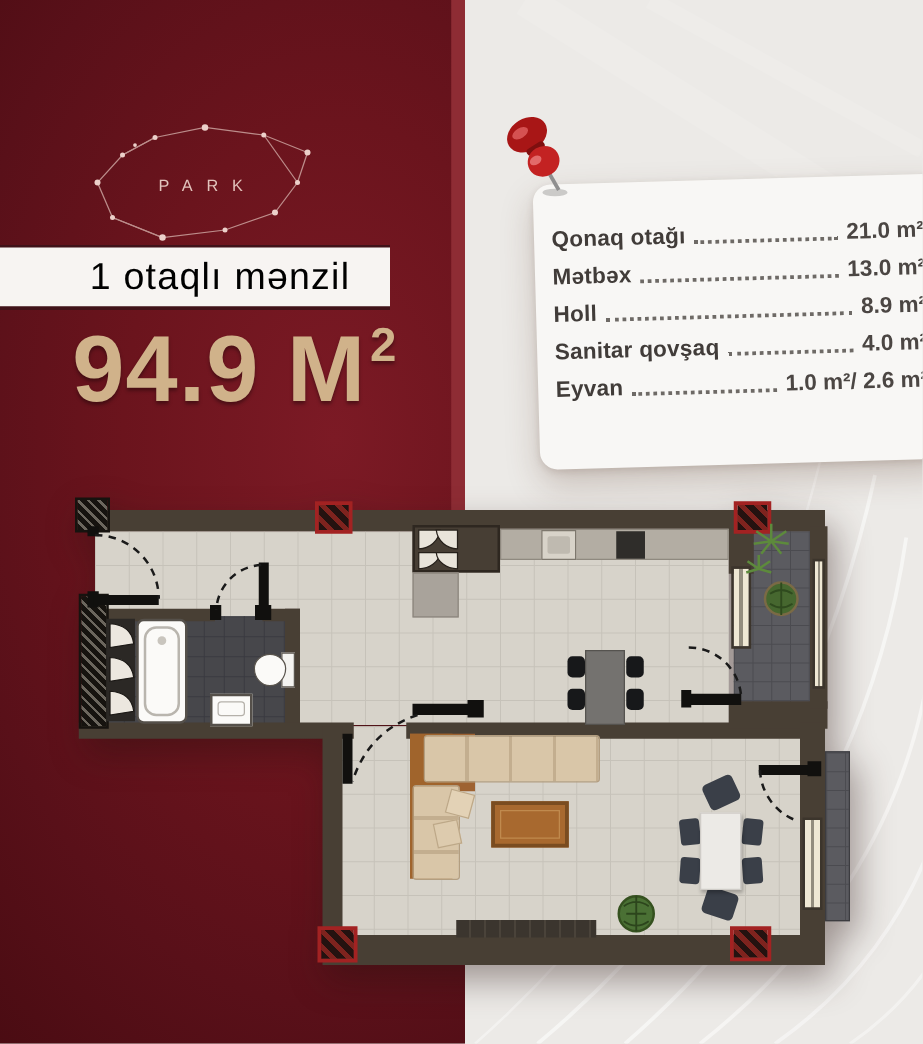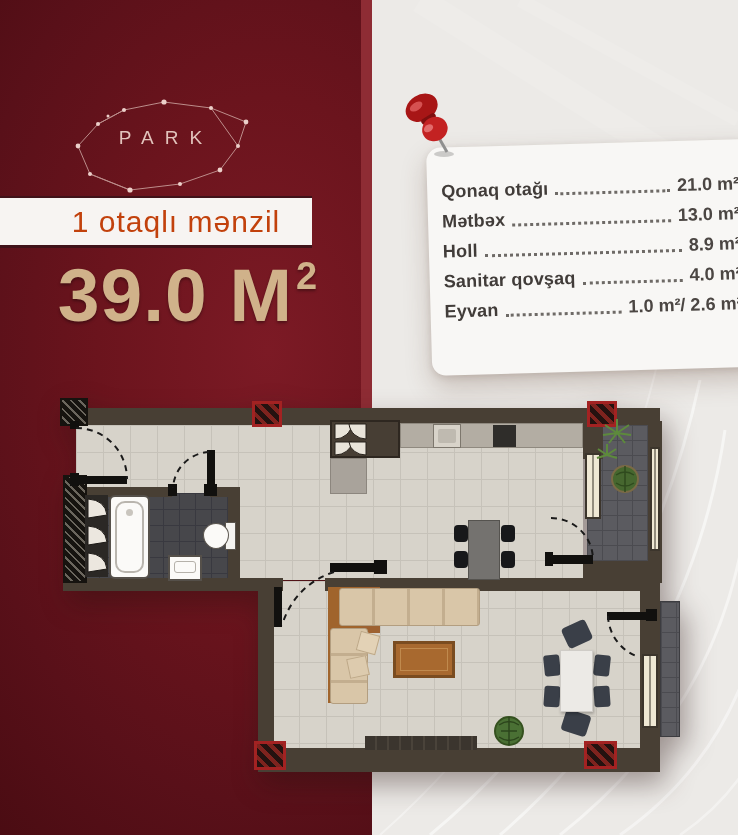--- a/index.html
+++ b/index.html
@@ -16,27 +16,27 @@
   .maroon-stripe{
     position:absolute;left:361px;top:0;width:11px;height:835px;
     background:linear-gradient(#8e2c34 0%, #8e2c34 55%, rgba(142,44,52,0) 90%);
   }
   .bg-waves{position:absolute;left:0;top:0;width:738px;height:835px;pointer-events:none;}
   
   .logo{position:absolute;left:68px;top:94px;width:196px;height:104px;}
   .logo svg{position:absolute;left:0;top:0;}
   .logo-text{position:absolute;left:0;top:30px;width:196px;text-align:center;color:#e2c3bc;}
   .logo-top{font-size:25px;letter-spacing:7px;font-weight:400;}
-  .logo-bottom{font-size:19px;letter-spacing:11px;margin-top:3px;}
+  .logo-bottom{font-size:13px;letter-spacing:11px;margin-top:17px;}
   
   .type-banner{
     position:absolute;left:0;top:196px;width:312px;height:52px;
     background:#f7f4f2;border-top:2px solid #401219;border-bottom:3px solid #401219;
     display:flex;align-items:center;justify-content:center;padding-left:40px;box-sizing:border-box;
-    color:#c2410c;font-size:30px;letter-spacing:1px;font-weight:500;
+    color:#000000;font-size:30px;letter-spacing:1px;font-weight:500;
   }
   .total-area{
     position:absolute;left:38px;top:252px;width:300px;text-align:center;
     color:#d0b28a;font-weight:800;font-size:75px;letter-spacing:1px;
     text-shadow:0 2px 3px rgba(0,0,0,.35);
   }
   .total-area sup{font-size:38px;position:relative;top:-6px;margin-left:3px;font-weight:800;}
   
   .room-card{
     position:absolute;left:426px;top:148px;width:330px;height:228px;
@@ -127,21 +127,21 @@
         <circle cx="40" cy="22" r="1.5"></circle>
     </g>
   </svg>
   <div class="logo-text">
     <div class="logo-bottom">PARK</div>
   </div>
 </div>
 
 <div class="type-banner">1 otaqlı mənzil</div>
 
-<div class="total-area"><span>39.0 M</span><sup>2</sup></div>
+<div class="total-area"><span>94.9 M</span><sup>2</sup></div>
 
 <div class="room-card">
   <div class="room-row">
     <span class="lbl">Qonaq otağı</span>
     <span class="leader"></span>
     <span class="val">21.0 m²</span>
   </div>
   <div class="room-row">
     <span class="lbl">Mətbəx</span>
     <span class="leader"></span>

